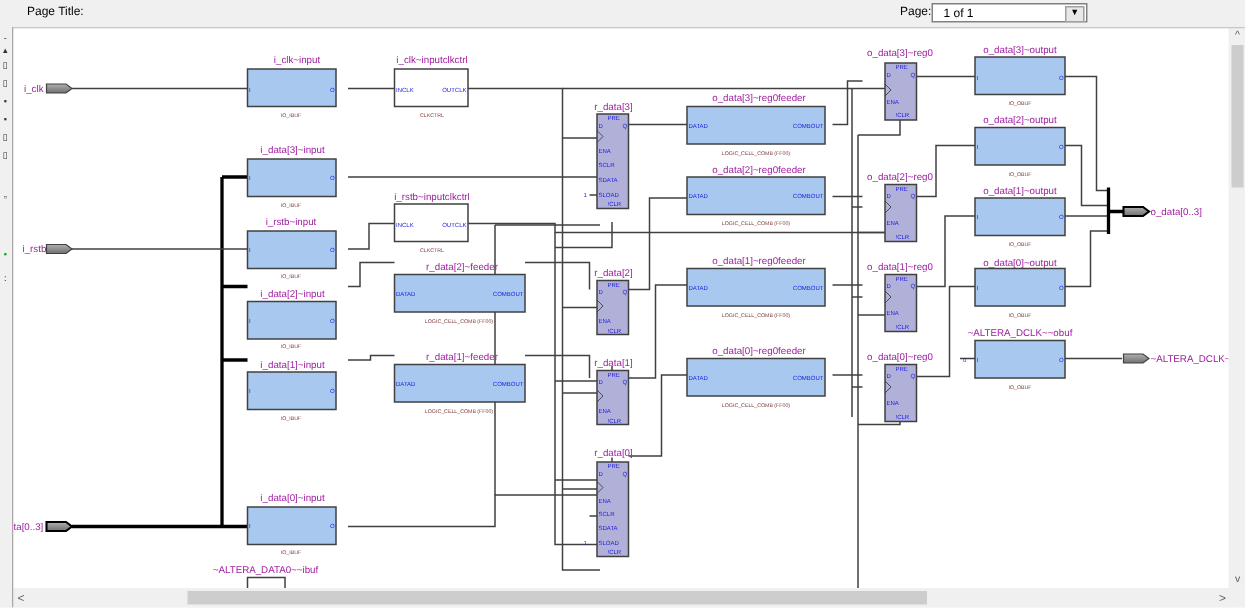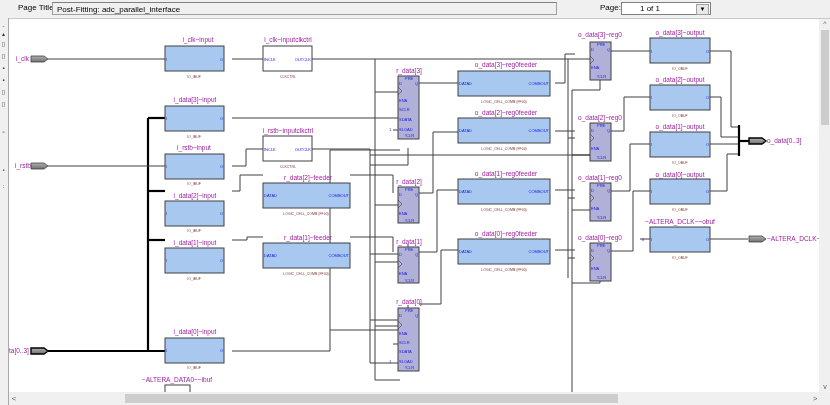--- a/index.html
+++ b/index.html
@@ -1,20 +1,20 @@
 <!DOCTYPE html>
 <html><head>
 <meta charset="utf-8">
 <style>
   html, body { margin:0; padding:0; }
   body { width:830px; height:405px; background:#f0f0f0; font-family:"Liberation Sans", sans-serif; position:relative; overflow:hidden; }
   .topbar { position:absolute; left:0; top:0; width:830px; height:18px; background:#f0f0f0; border-bottom:1px solid #c8c8c8; }
   .topbar .lbl { position:absolute; top:3px; font-size:8px; color:#000; }
   .topbar .field { position:absolute; top:2px; height:13px; border:1px solid #a0a0a0; border-top-color:#808080; background:#f0f0f0; font-size:8px; line-height:13px; padding-left:4px; box-sizing:border-box; color:#000; }
-  .topbar .select { position:absolute; top:2px; height:13px; width:90px; border:1px solid #808080; background:#fff; font-size:8px; line-height:12px; padding-left:18px; box-sizing:border-box; }
+  .topbar .select { position:absolute; top:2px; height:13px; width:104px; border:1px solid #808080; background:#fff; font-size:8px; line-height:12px; padding-left:7px; box-sizing:border-box; }
   .topbar .select .arrow { position:absolute; right:1px; top:1px; width:11px; height:9px; border:1px solid #a0a0a0; background:#e8e8e8; font-size:6px; line-height:9px; text-align:center; }
   .lefttool { position:absolute; left:0; top:18px; width:8px; height:387px; background:#f0f0f0; border-right:1px solid #a8a8a8; }
   .lefttool .t { position:absolute; left:0; width:7px; height:8px; font-size:6px; line-height:8px; text-align:center; color:#333; }
   .canvas { position:absolute; left:9px; top:19px; width:810px; height:373px; background:#fff; overflow:hidden; }
   .vscroll { position:absolute; left:820px; top:19px; width:10px; height:373px; background:#f0f0f0; }
   .vscroll .thumb { position:absolute; left:1px; top:11px; width:8px; height:95px; background:#cdcdcd; }
   .vscroll .up, .vscroll .down { position:absolute; left:0; width:10px; height:10px; font-size:7px; text-align:center; line-height:10px; color:#606060; }
   .hscroll { position:absolute; left:9px; top:392px; width:811px; height:13px; background:#f0f0f0; }
   .hscroll .thumb { position:absolute; left:116px; top:2px; width:493px; height:9px; background:#cdcdcd; }
   .hscroll .left, .hscroll .right { position:absolute; top:0; width:10px; height:13px; font-size:8px; line-height:13px; text-align:center; color:#606060; }
@@ -24,21 +24,20 @@
   .pin { fill:#2020e0; font-size:4px; }
   .portlbl { fill:#a020a0; font-size:6.5px; }
   .w { stroke:#404040; stroke-width:1; fill:none; }
   .bus { stroke:#000; stroke-width:2.2; fill:none; }
 </style>
 </head>
 <body>
 
 <div class="topbar">
   <span class="lbl" style="left:18px;">Page Title:</span>
-  <div class="field" style="left:52px; width:505px;">Post-Fitting: adc_parallel_interface</div>
   <span class="lbl" style="left:600px;text-align:center;">Page:</span>
   <div class="select" style="left:621px;">
     <span>1 of 1</span>
     <span class="arrow">▼</span>
   </div>
 </div>
 
 <div class="lefttool">
   <span class="t" style="top:4px;">-</span>
   <span class="t" style="top:12px;">▴</span>

